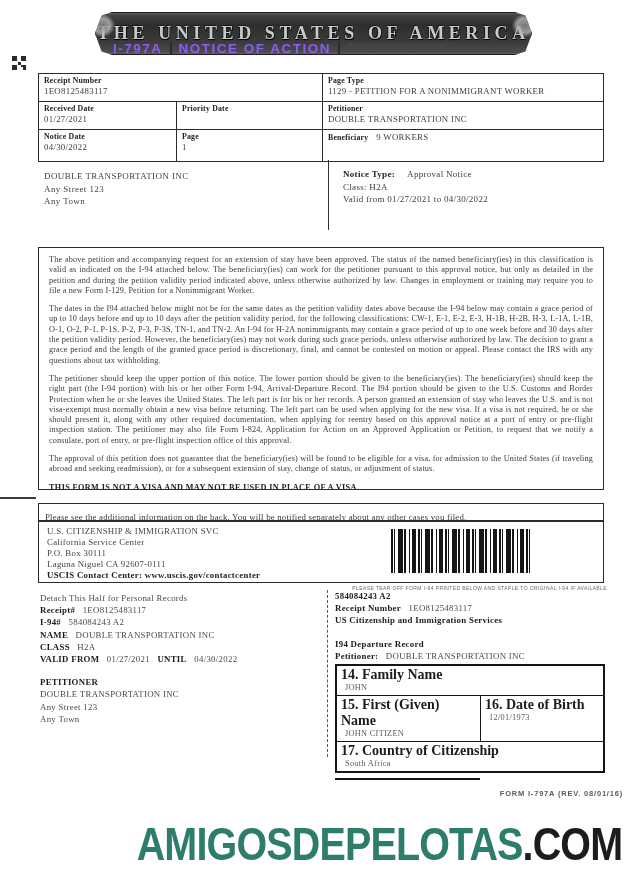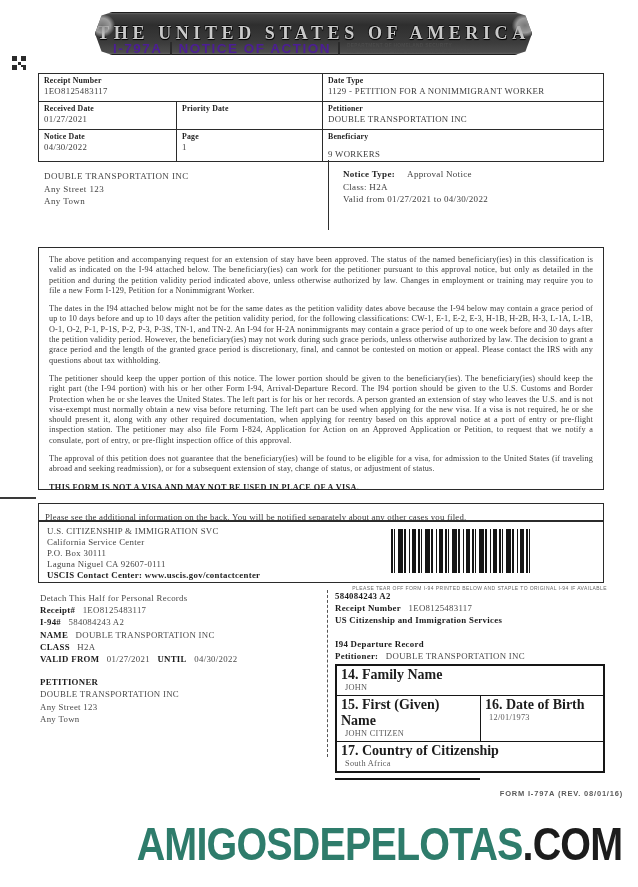--- a/index.html
+++ b/index.html
@@ -16,21 +16,21 @@
   }
   .banner::before, .banner::after { content:""; position:absolute; top:2px; width:26px; height:23px;
     background: radial-gradient(ellipse at center, #8a8a8a 0%, #b5b5b5 45%, transparent 72%); opacity:.8; }
   .banner::before { left:-6px; } .banner::after { right:-6px; }
   .banner-text { font-family:"Liberation Serif", serif; font-weight:bold; font-size:18px;
     letter-spacing:4.6px; white-space:nowrap; color:#c9c9c9;
     text-shadow: 0.6px 0.6px 0 #050505, -0.6px -0.6px 0 #151515, 0 1px 1px #000; }
 
   .subheader { position:absolute; left:113px; top:41px; display:flex; align-items:center;
     font-family:"Liberation Sans", sans-serif; }
-  .subheader .code { font-weight:bold; font-size:13.5px; letter-spacing:1.5px; color:#4c1d95; }
+  .subheader .code { font-weight:bold; font-size:13.5px; letter-spacing:1.5px; color:#8b5cf6; }
   .subheader .vbar { width:2px; height:13px; background:#2a2a2a; margin:0 7px; }
   .subheader .dept { font-size:4.8px; font-weight:bold; color:#4a4a4a; line-height:6px; letter-spacing:.3px; }
 
   
   .qr { position:absolute; left:12px; top:56px; width:14px; height:14px; background:
     linear-gradient(#2b2b2b,#2b2b2b) 0px 0px/5px 5px no-repeat,
     linear-gradient(#2b2b2b,#2b2b2b) 9px 0px/5px 5px no-repeat,
     linear-gradient(#2b2b2b,#2b2b2b) 0px 9px/5px 5px no-repeat,
     linear-gradient(#2b2b2b,#2b2b2b) 6px 6px/3px 3px no-repeat,
     linear-gradient(#2b2b2b,#2b2b2b) 9px 9px/5px 2px no-repeat,
@@ -39,21 +39,21 @@
   
   .sumtable { position:absolute; left:38px; top:73px; width:566px; border:1.5px solid #2b2b2b; }
   .srow { display:flex; }
   .srow + .srow { border-top:1.5px solid #2b2b2b; }
   .scell { padding:2px 5px 3px 5px; }
   .scell + .scell { border-left:1.5px solid #2b2b2b; }
   .w-l1 { width:137px; } .w-l2 { width:146px; } .w-left { width:283px; } .w-right { flex:1; }
   .r1 { height:27px; } .r2 { height:28px; } .r3 { height:32px; }
   .slabel { display:block; font-size:7.8px; font-weight:bold; color:#222; letter-spacing:.2px; }
   .sval { display:block; font-size:8.8px; color:#3d3d3d; margin-top:1px; letter-spacing:.3px; }
-  .inline-pair { display:flex; gap:8px; align-items:baseline;flex-direction:column; }
+  .inline-pair { display:flex; gap:8px; align-items:baseline; }
   .inline-pair .sval { margin-top:0; }
 
   
   .addr-section { position:absolute; left:38px; top:160px; width:566px; height:87px; display:flex; }
   .addr-left { width:290px; padding:10px 0 0 6px; }
   .addr-divider { width:0; border-left:1.5px solid #2f2f2f; height:70px; }
   .addr-right { flex:1; padding:8px 0 0 14px; }
   .addr-line { font-size:9px; color:#444; line-height:12.5px; letter-spacing:.4px; }
   .ni-line { font-size:9px; color:#3d3d3d; line-height:12.5px; letter-spacing:.3px; }
   .ni-line .b { font-weight:bold; color:#1f1f1f; margin-right:10px; }
@@ -140,21 +140,21 @@
   </div>
   <div class="qr"></div>
 
   <div class="sumtable">
     <div class="srow r1">
       <div class="scell w-left">
         <span class="slabel">Receipt Number</span>
         <span class="sval">1EO8125483117</span>
       </div>
       <div class="scell w-right">
-        <span class="slabel">Date Type</span>
+        <span class="slabel">Page Type</span>
         <span class="sval">1129 - PETITION FOR A NONIMMIGRANT WORKER</span>
       </div>
     </div>
     <div class="srow r2">
       <div class="scell w-l1">
         <span class="slabel">Received Date</span>
         <span class="sval">01/27/2021</span>
       </div>
       <div class="scell w-l2">
         <span class="slabel">Priority Date</span>

